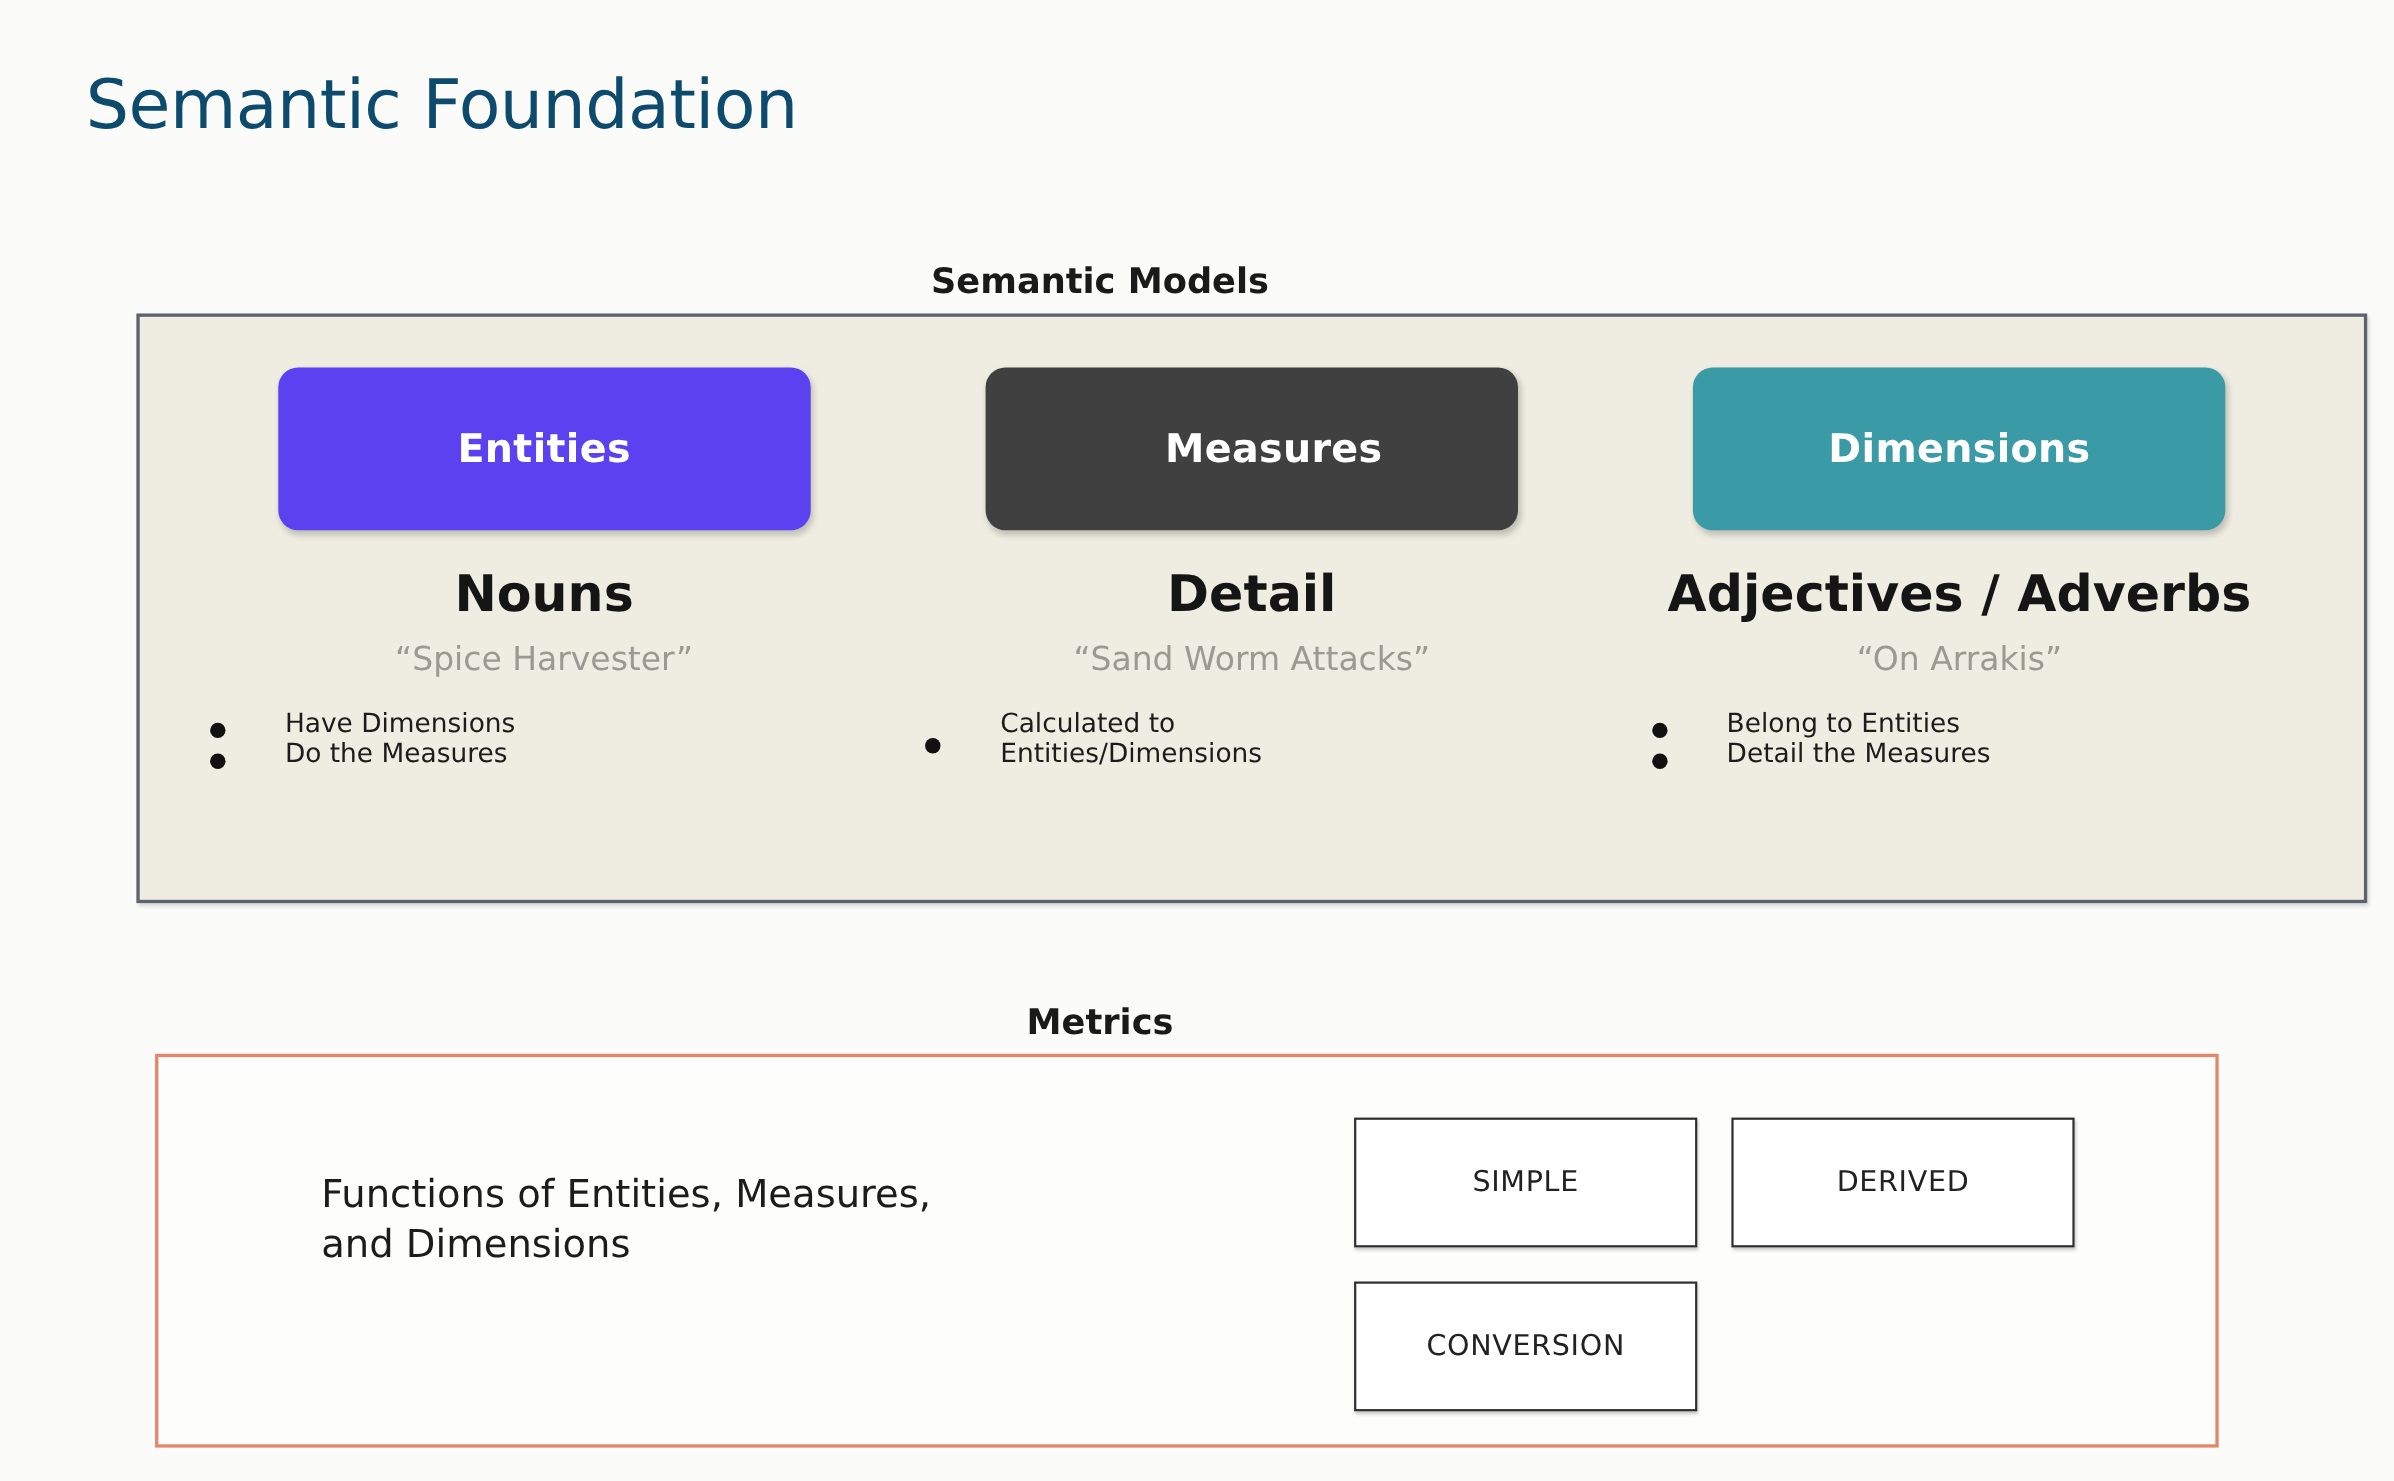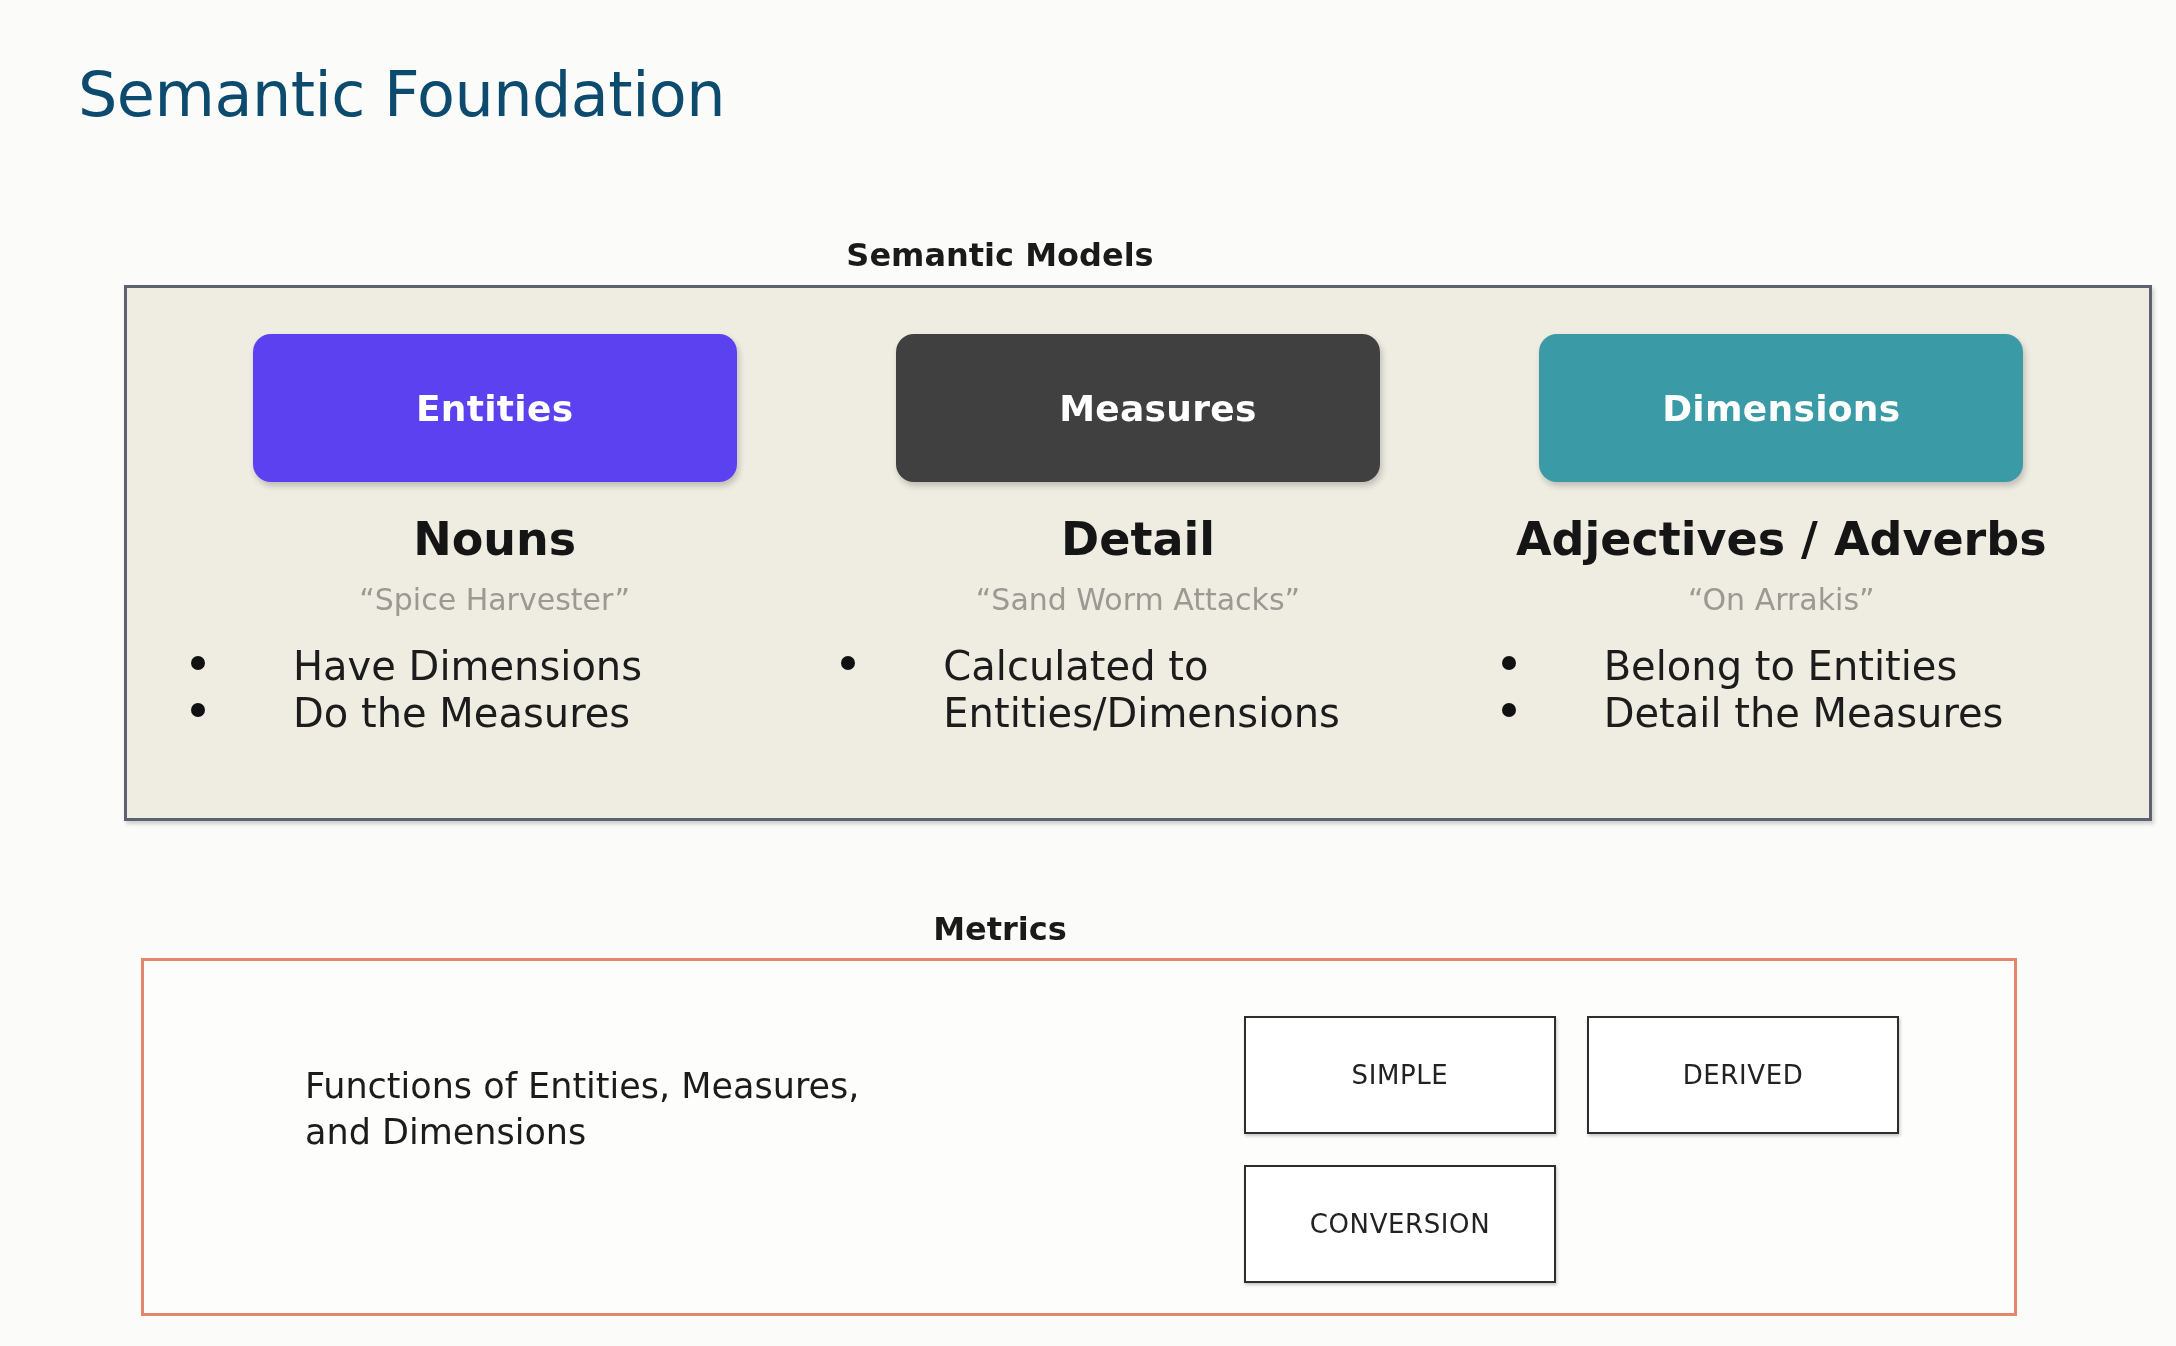--- a/index.html
+++ b/index.html
@@ -112,25 +112,24 @@
 
   .sm-bullets {
     margin: 0;
     padding: 0;
     list-style: none;
     margin-top: 26px;
     width: 100%;
   }
   .sm-bullets li {
     display: flex;
-    align-items: flex-start;
-    font-size: 40px;
+    align-items: center;
+    font-size: 24px;
     color: #1c1c1c;
     line-height: 1.18;
-    gap: 34px;
   }
   .sm-bullet-dot {
     width: 14px;
     height: 14px;
     border-radius: 50%;
     background: #111111;
     flex: 0 0 auto;
     margin-top: 13px;
   }
   .sm-bullet-text {
@@ -145,21 +144,20 @@
   
   #metrics-panel {
     position: absolute;
     left: 141px;
     top: 958px;
     width: 1876px;
     height: 358px;
     background: #fdfdfb;
     border: 3px solid #e2866c;
     box-sizing: border-box;
-    padding-left: 13px;
   }
   #metrics-inner {
     position: relative;
     width: 100%;
     height: 100%;
   }
   #metrics-description {
     position: absolute;
     left: 148px;
     top: 102px;

